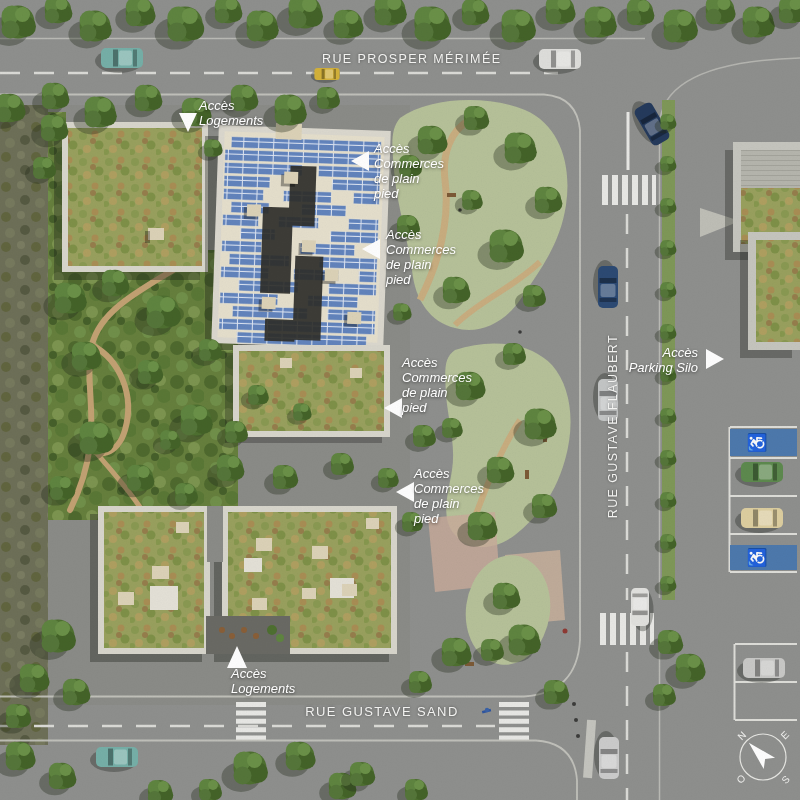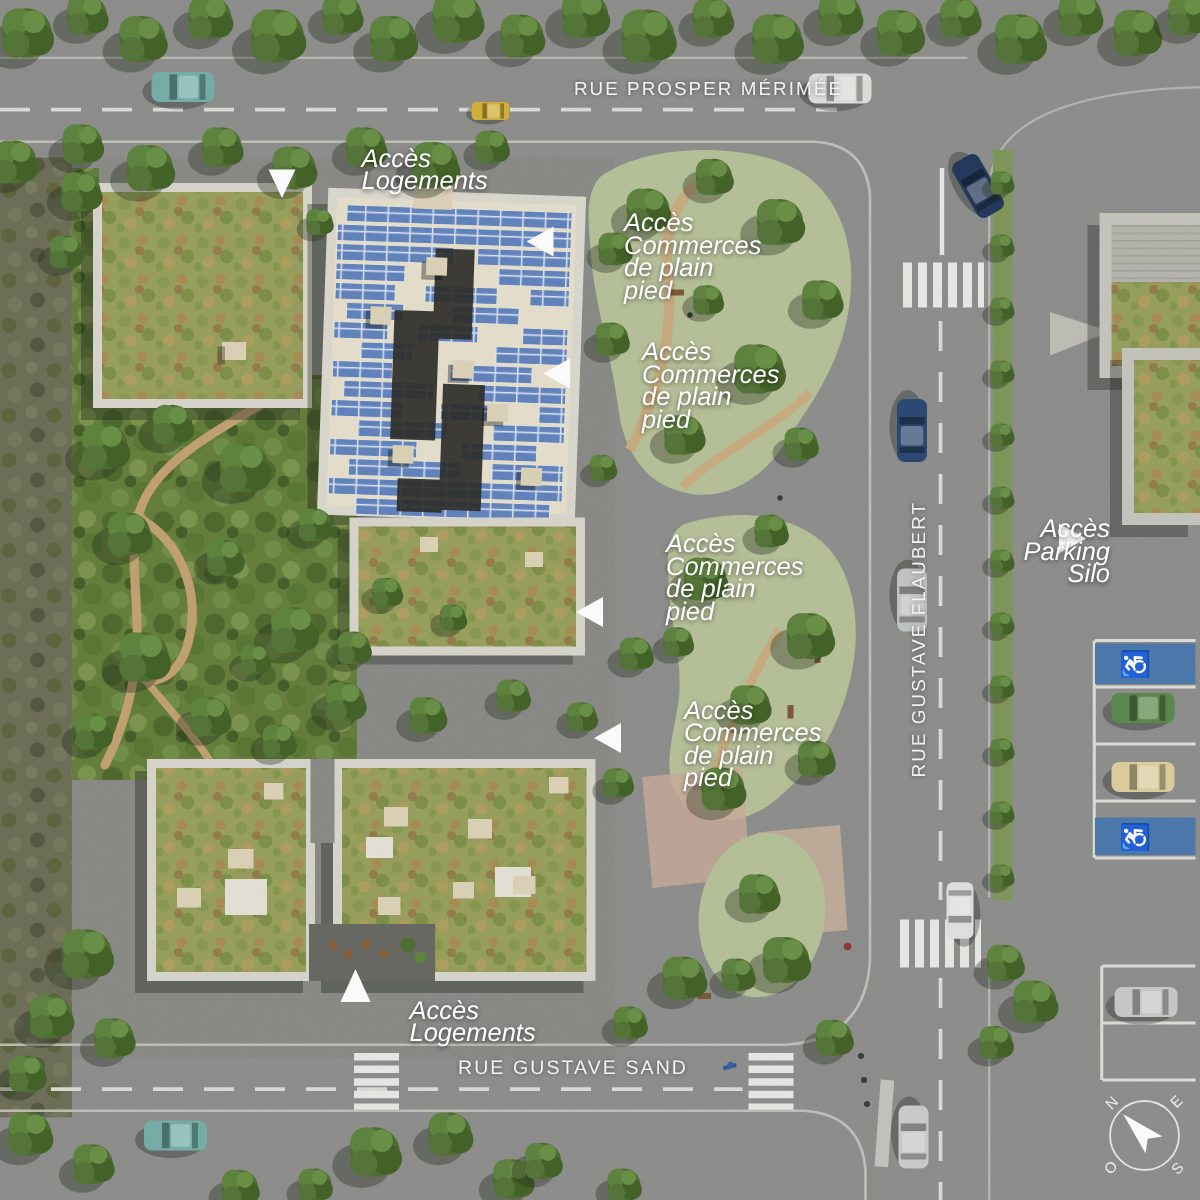--- a/index.html
+++ b/index.html
@@ -1,22 +1,22 @@
 <!DOCTYPE html>
 <html><head>
 <meta charset="utf-8">
 <style>
   html,body{margin:0;padding:0;background:#222;}
   #stage{position:relative;width:800px;height:800px;overflow:hidden;
          font-family:"Liberation Sans",sans-serif;background:#8f908e;}
   #scene{position:absolute;left:0;top:0;}
   .lbl-street{position:absolute;color:#f2f2f0;font-size:12.5px;line-height:1;
     letter-spacing:1.4px;text-shadow:0 0 3px rgba(0,0,0,.45);white-space:nowrap;}
-  .lbl-note{position:absolute;color:#fff;font-style:italic;font-size:17px;line-height:15px;
-    text-shadow:0 1px 3px rgba(0,0,0,.55);white-space:pre-line;margin-left:42px;}
+  .lbl-note{position:absolute;color:#fff;font-style:italic;font-size:13px;line-height:15px;
+    text-shadow:0 1px 3px rgba(0,0,0,.55);white-space:pre-line;}
 </style>
 </head>
 <body>
 
 <div id="stage">
 <svg id="scene" width="800" height="800" viewBox="0 0 800 800">
   <defs>
     <g id="treeG">
       <ellipse cx="-6" cy="6" rx="13" ry="10" fill="rgba(35,42,26,0.35)"></ellipse>
       <circle cx="0" cy="0" r="11" fill="#4e7030"></circle>
@@ -416,21 +416,21 @@
     <polygon points="0,-20 -8,9 0,3 8,9" fill="#ffffff"></polygon>
     <text x="0" y="-30" font-size="10" fill="#f2f2f0" text-anchor="middle" dominant-baseline="central">N</text>
     <text x="31" y="0" font-size="10" fill="#f2f2f0" text-anchor="middle" dominant-baseline="central">E</text>
     <text x="0" y="32" font-size="10" fill="#f2f2f0" text-anchor="middle" dominant-baseline="central">S</text>
     <text x="-31" y="0" font-size="10" fill="#f2f2f0" text-anchor="middle" dominant-baseline="central">O</text>
   </g>
 
   <rect width="800" height="800" filter="url(#grainF)" opacity="0.07" style="mix-blend-mode:multiply"></rect>
 </svg>
 
-<div class="lbl-street" style="left:322px;top:53px;width:240px;text-align:right">RUE PROSPER MÉRIMÉE</div>
+<div class="lbl-street" style="left:322px;top:53px;width:240px;text-align:left">RUE PROSPER MÉRIMÉE</div>
 <div class="lbl-street" style="left:528px;top:427px;width:170px;text-align:center;transform:rotate(-90deg)">RUE GUSTAVE FLAUBERT</div>
 <div class="lbl-street" style="left:294px;top:705px;width:176px;text-align:center;font-size:13px">RUE GUSTAVE SAND</div>
 
 <div class="lbl-note" style="left:199px;top:98px">Accès
 Logements</div>
 <div class="lbl-note" style="left:374px;top:141px">Accès
 Commerces
 de plain
 pied</div>
 <div class="lbl-note" style="left:386px;top:227px">Accès

